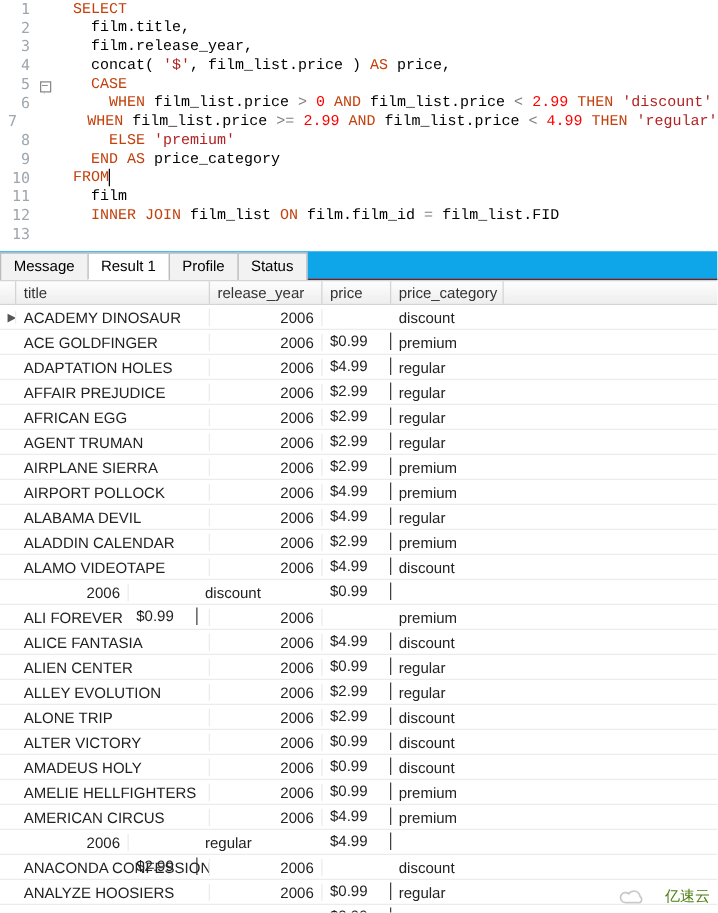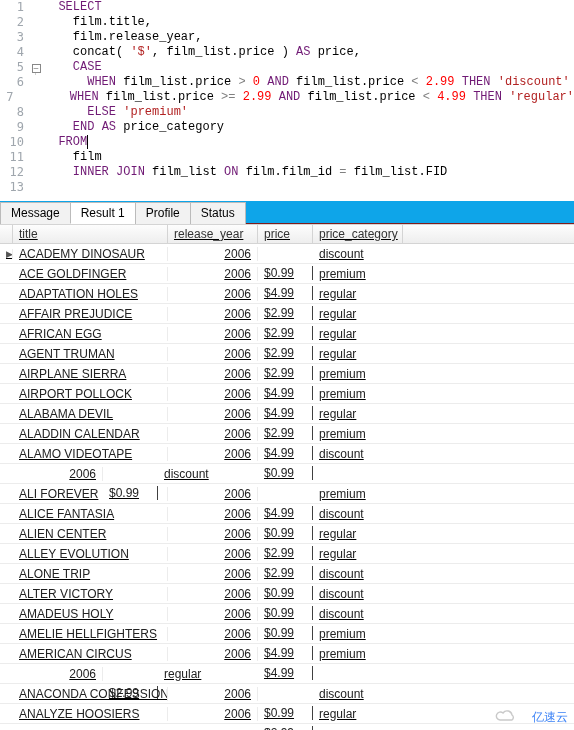--- a/index.html
+++ b/index.html
@@ -4,45 +4,45 @@
 <style>
 * { box-sizing: border-box; margin: 0; padding: 0; }
 html, body { width: 574px; height: 730px; font-family: "Segoe UI", Tahoma, sans-serif; font-size: 12px; background: #fff; overflow: hidden; position: relative; }
 .editor { display: flex; flex-direction: column; }
 .code-line { display: flex; align-items: center; height: 15px; line-height: 15px; }
 .gutter-num { width: 28px; text-align: right; color: #9fa6ad; padding-right: 4px; font-family: Consolas, monospace; font-size: 12px; }
 .fold-col { width: 16px; text-align: center; color: #888; font-family: monospace; position: relative; }
 .fold-line { position: absolute; top: 0; bottom: 0; left: 7px; border-left: 1px solid #cfcfcf; }
 .fold-box { width: 9px; height: 9px; border: 1px solid #888; display: inline-block; text-align: center; line-height: 7px; font-size: 9px; background: #fff; position: relative; z-index: 2; }
 .code { font-family: Consolas, "Courier New", monospace; font-size: 12px; white-space: pre; color: #000; }
-.kw { color: #701a75; }
+.kw { color: #c2410c; }
 .num { color: #ff0000; }
 .str { color: #b22222; }
 .op { color: #808080; }
 .cursor { border-left: 1px solid #000; display: inline-block; height: 14px; vertical-align: middle; }
 .tabs { display: flex; border-bottom: 1px solid #7f1d1d; margin-top: 6px; background: #0ea5e9; }
 .tab { padding: 3px 10px; border: 1px solid #bbb; border-bottom: none; margin-right: -1px; background: #f2f2f2; cursor: pointer; position: relative; top: 1px; }
 .tab.active { background: #fff; border-bottom: 1px solid #fff; }
-.grid { width: 100%; text-decoration: underline; }
+.grid { width: 100%; }
 .grid-head { display: flex; background: linear-gradient(#fdfdfd,#eee); border-top: 1px solid #d4d4d4; border-bottom: 1px solid #d4d4d4; }
 .gh { padding: 2px 6px; border-right: 1px solid #d4d4d4; color: #333; }
 .col-ind { width: 10px; border-right: 1px solid #d4d4d4; }
 .col-title { width: 155px; }
 .col-year { width: 90px; }
 .col-price { width: 55px; }
 .col-cat { width: 90px; }
 .grid-body { }
 .row { display: flex; border-bottom: 1px solid #ececec; height: 20px; align-items: center; }
 .cell { padding: 0 6px; color: #222; overflow: hidden; white-space: nowrap; }
 .ind { width: 10px; border-right: 1px solid #ececec; text-align: center; color: #555; font-size: 9px; }
 .c-title { width: 155px; border-right: 1px solid #ececec; }
 .c-year { width: 90px; border-right: 1px solid #ececec; text-align: right; }
 .c-price { width: 55px; border-right: 1px solid #404040; margin-top: 39px; }
 .c-cat { width: 90px; }
-.watermark { position: absolute; right: 6px; bottom: 4px; color: #3b82f6; font-size: 12px; display: flex; gap: 16px; }
+.watermark { position: absolute; right: 6px; bottom: 4px; color: #4d7c0f; font-size: 12px; display: flex; align-items: center; gap: 16px; }
 .watermark-icon { width: 22px; height: 14px; }
 </style>
 </head>
 <body>
 
 <div class="editor" id="editor">
     <div class="code-line">
       <div class="gutter-num">1</div>
       <div class="fold-col"></div>
       <div class="code">  <span class="kw">SELECT</span></div>

